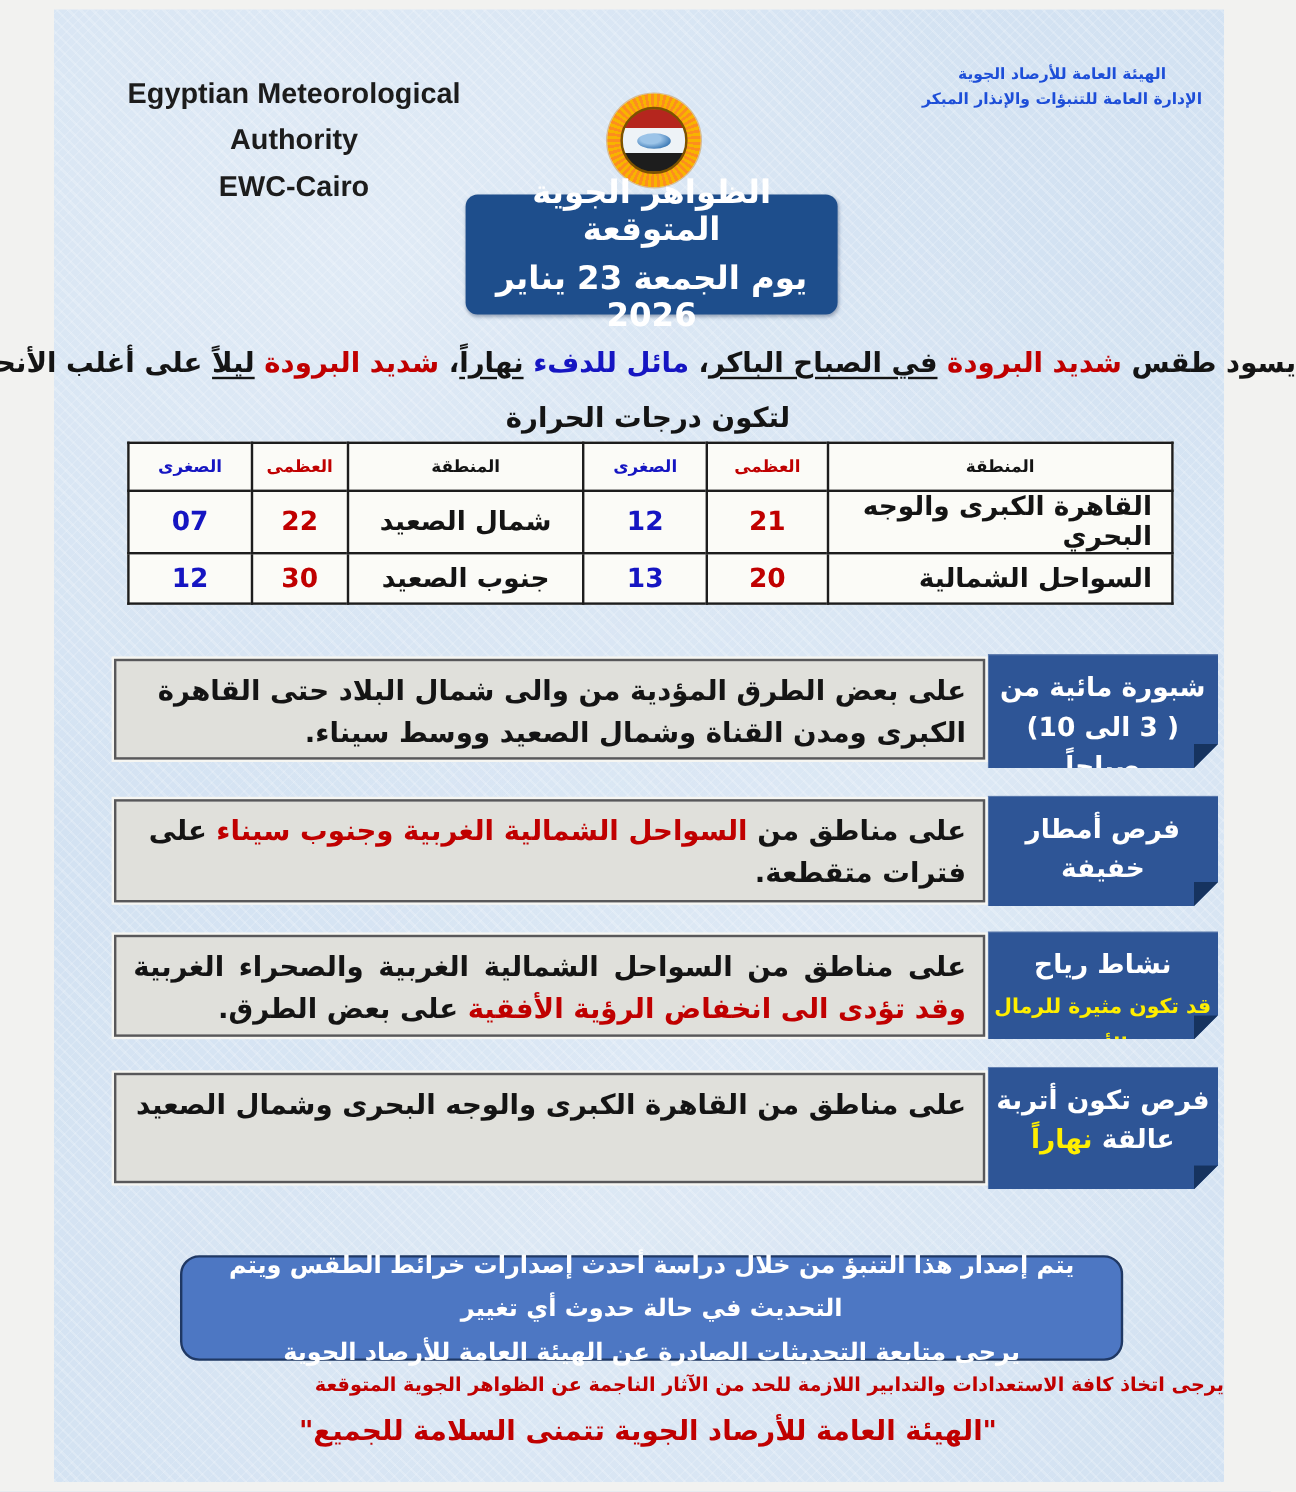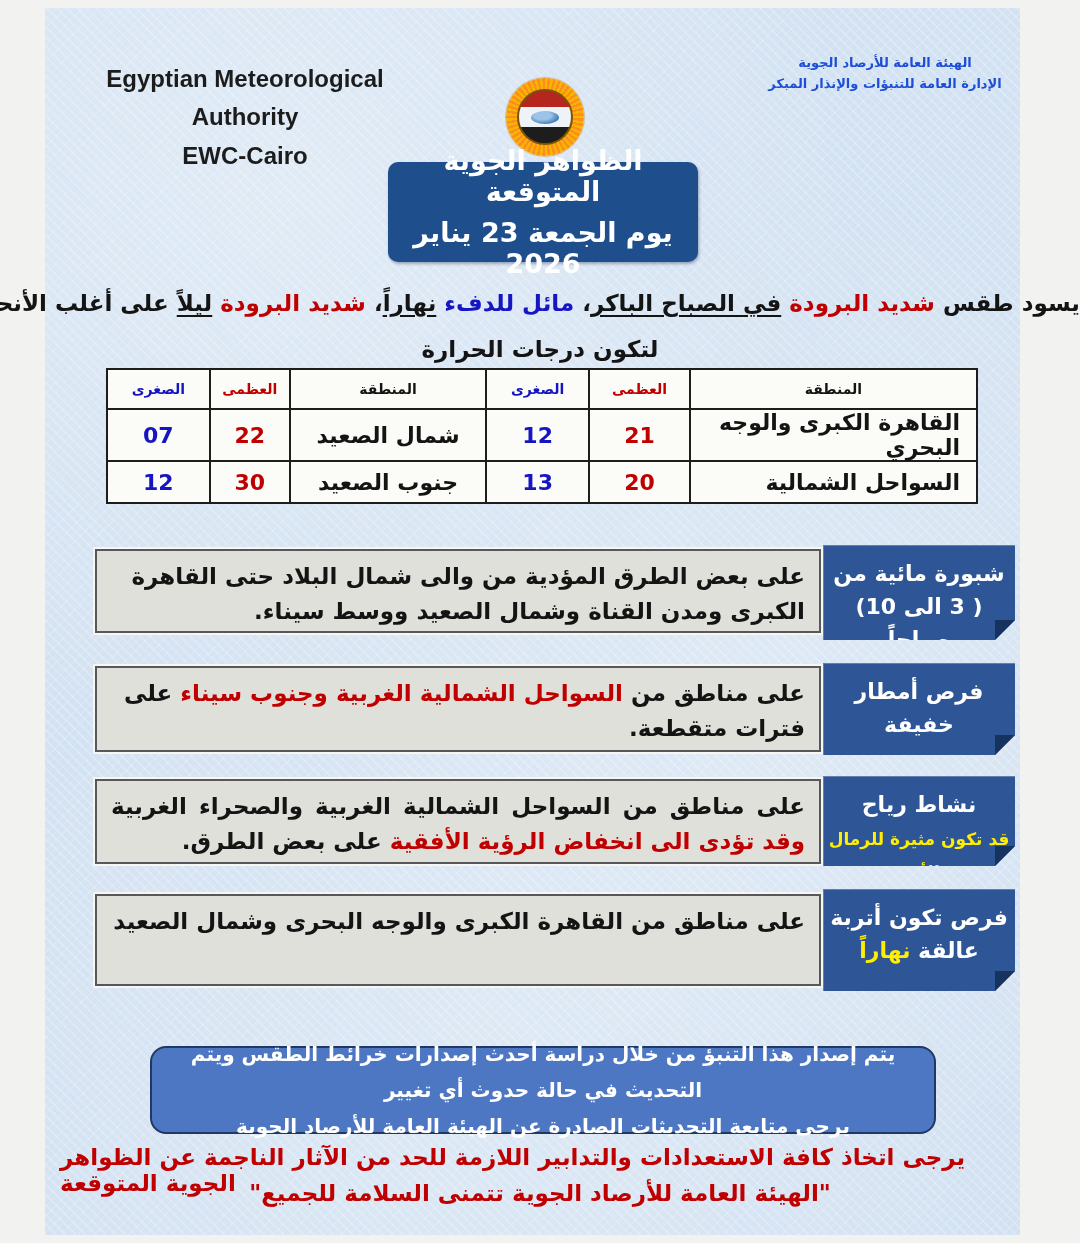--- a/index.html
+++ b/index.html
@@ -84,22 +84,22 @@
   .s3-label { top:776px; height:90px; } .s3-box { top:779px; height:85px; }
   .s4-label { top:889px; height:102px; } .s4-box { top:894px; height:92px; }
 
   
   .advisory { left:150px; top:1046px; width:786px; height:88px;
     background:#4d77c3; border:2px solid #1f3864; border-radius:16px;
     color:#fff; font-weight:bold; font-size:20px; text-align:center;
     display:flex; flex-direction:column; justify-content:center; line-height:1.8; }
 
   
-  .footer1 { left:60px; top:1144px; width:960px; text-align:left;
-    font-weight:bold; font-size:23px; color:#c00000; }
+  .footer1 { left:60px; top:1144px; width:960px; text-align:right;
+    font-weight:bold; font-size:16px; color:#c00000; }
   .footer2 { left:60px; top:1180px; width:960px; text-align:center;
     font-weight:bold; font-size:23px; color:#c00000; }
 
   
   .seg-black { color:#141414; }
   .seg-black-u { color:#141414; text-decoration:underline; text-underline-offset:4px; }
   .seg-red { color:#c00000; }
   .seg-blue { color:#1515c2; }
   .seg-white { color:#ffffff; }
   .seg-yellow { color:#ffee00; }

